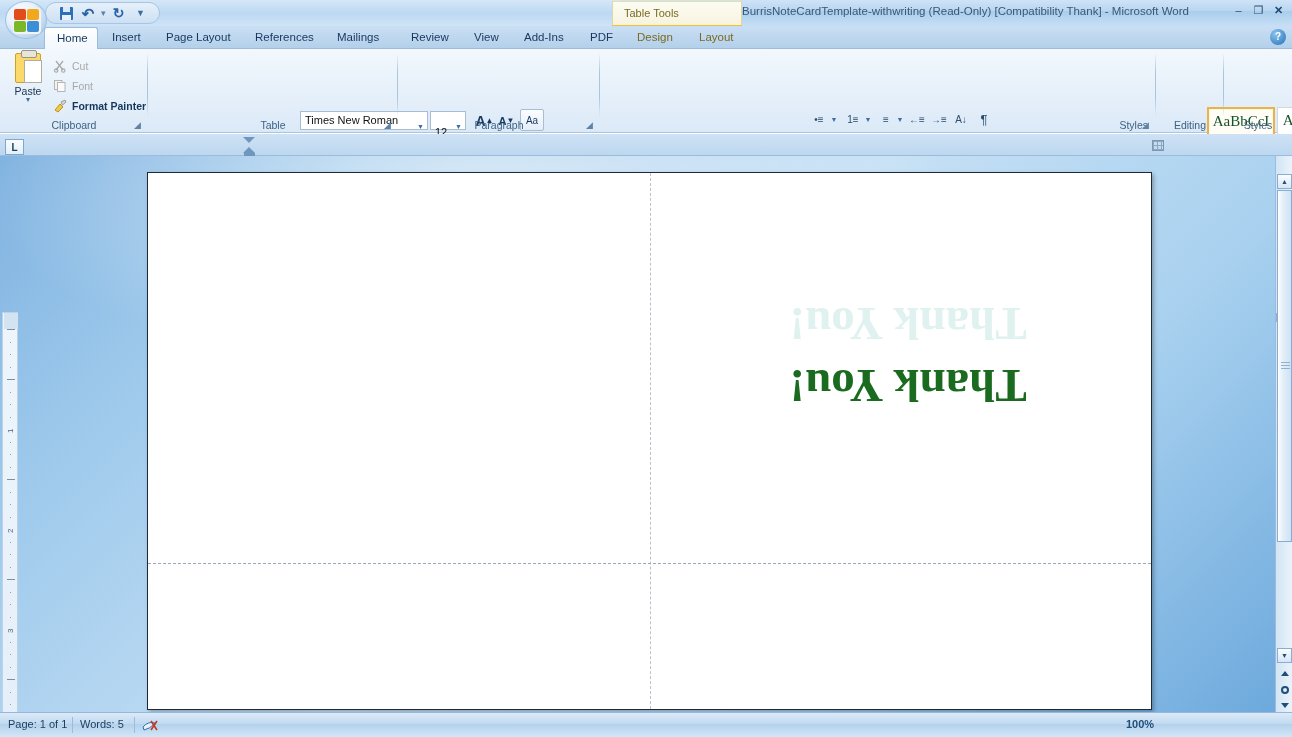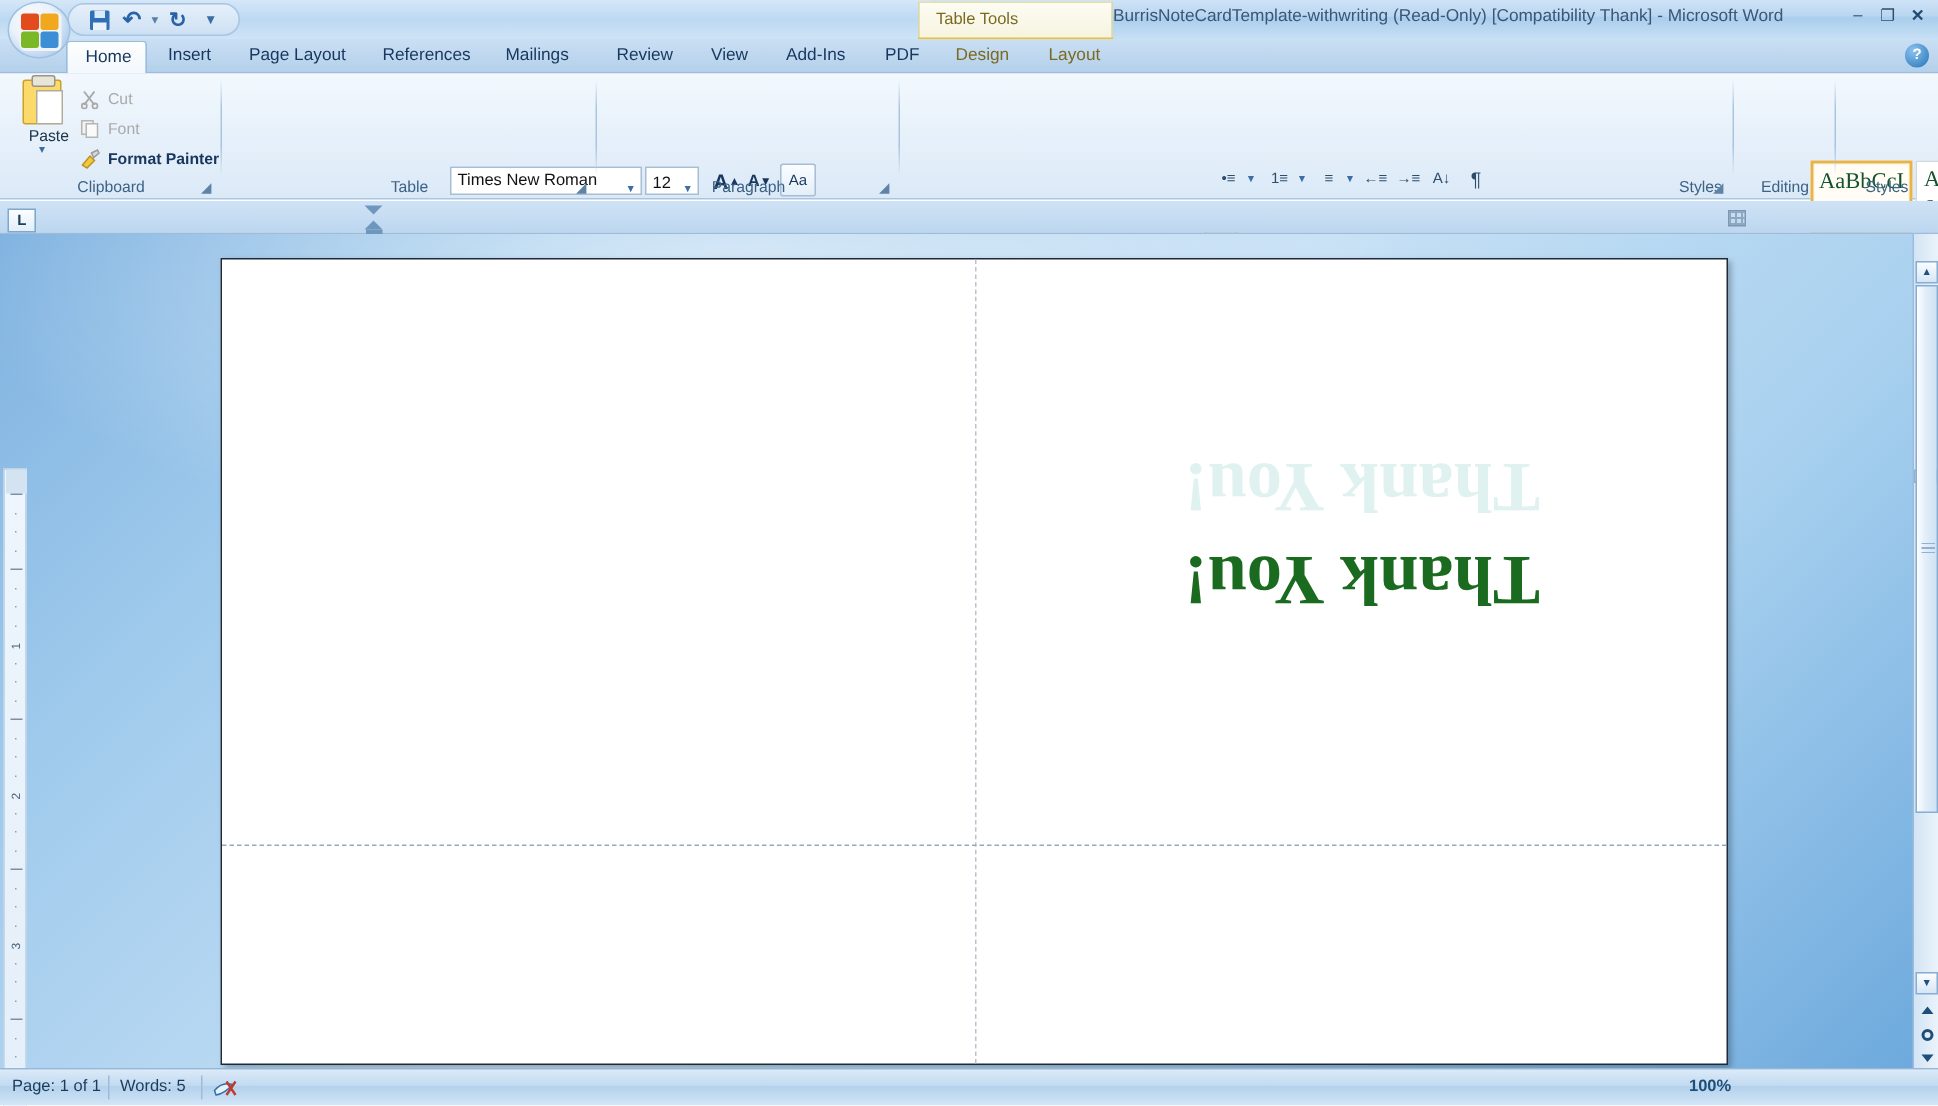--- a/index.html
+++ b/index.html
@@ -113,35 +113,35 @@
     color:#5f83a6; font-size:9px; cursor:pointer; }
 
   
   .paste-btn { position:absolute; left:10px; top:4px; width:36px; height:62px; text-align:center; cursor:pointer; }
   .clipboard-ico { width:26px; height:30px; margin:0 auto; background:#fcd96b;
      border:1px solid #c9a227; border-radius:2px; position:relative; }
   .clipboard-ico:before { content:""; position:absolute; left:5px; top:-4px; width:14px; height:6px;
      background:#e7e4d8; border:1px solid #9a9488; border-radius:2px; }
   .clipboard-ico:after { content:""; position:absolute; left:8px; top:6px; width:16px; height:21px;
      background:#fff; border:1px solid #b0ac9e; }
-  .paste-lbl { font-size:10.5px; color:#20384f; margin-top:2px;text-align:right; }
+  .paste-lbl { font-size:10.5px; color:#20384f; margin-top:2px; }
   .paste-arrow { font-size:8px; color:#3a6ea5; line-height:6px; }
   .cbitem { position:absolute; left:50px; height:17px; display:flex; align-items:center; gap:5px;
             font-size:10.5px; cursor:pointer; padding-left:3px; }
   .cbitem.disabled { color:#a9a9a9; }
   .cbitem.enabled { color:#17375e; font-weight:bold; }
   .mini-ico { width:14px; height:14px; display:inline-block; position:relative; }
 
   
   .fontname { position:absolute; left:152px; top:62px; width:128px; height:19px;
      border:1px solid #a7bdd4; background:#fff; font-size:11px; color:#111;
      padding: 0 16px 0 4px; line-height:17px; }
   .fontsize { position:absolute; left:282px; top:62px; width:36px; height:19px;
      border:1px solid #a7bdd4; background:#fff; font-size:11px; color:#111;
-     padding: 2px 14px 0 4px; line-height:17px; }
+     padding: 12px 14px 0 4px; line-height:17px; }
   .cbo-arrow { position:absolute; right:3px; top:6px; color:#3a6ea5; font-size:7px; }
   .fbtn { position:absolute; display:flex; align-items:center; justify-content:center;
           cursor:pointer; border:1px solid transparent; border-radius:2px; color:#17375e; }
 
   
   .stylebox {
     position:absolute; top:58px; width:68px; height:48px; background:#fff;
     border:1px solid #cfd9e4; text-align:center; cursor:pointer; overflow:hidden;
   }
   .stylebox.sel { border:2px solid #e8b44a; box-shadow: inset 0 0 0 1px #fff8e0; background:#fffdf5; }

